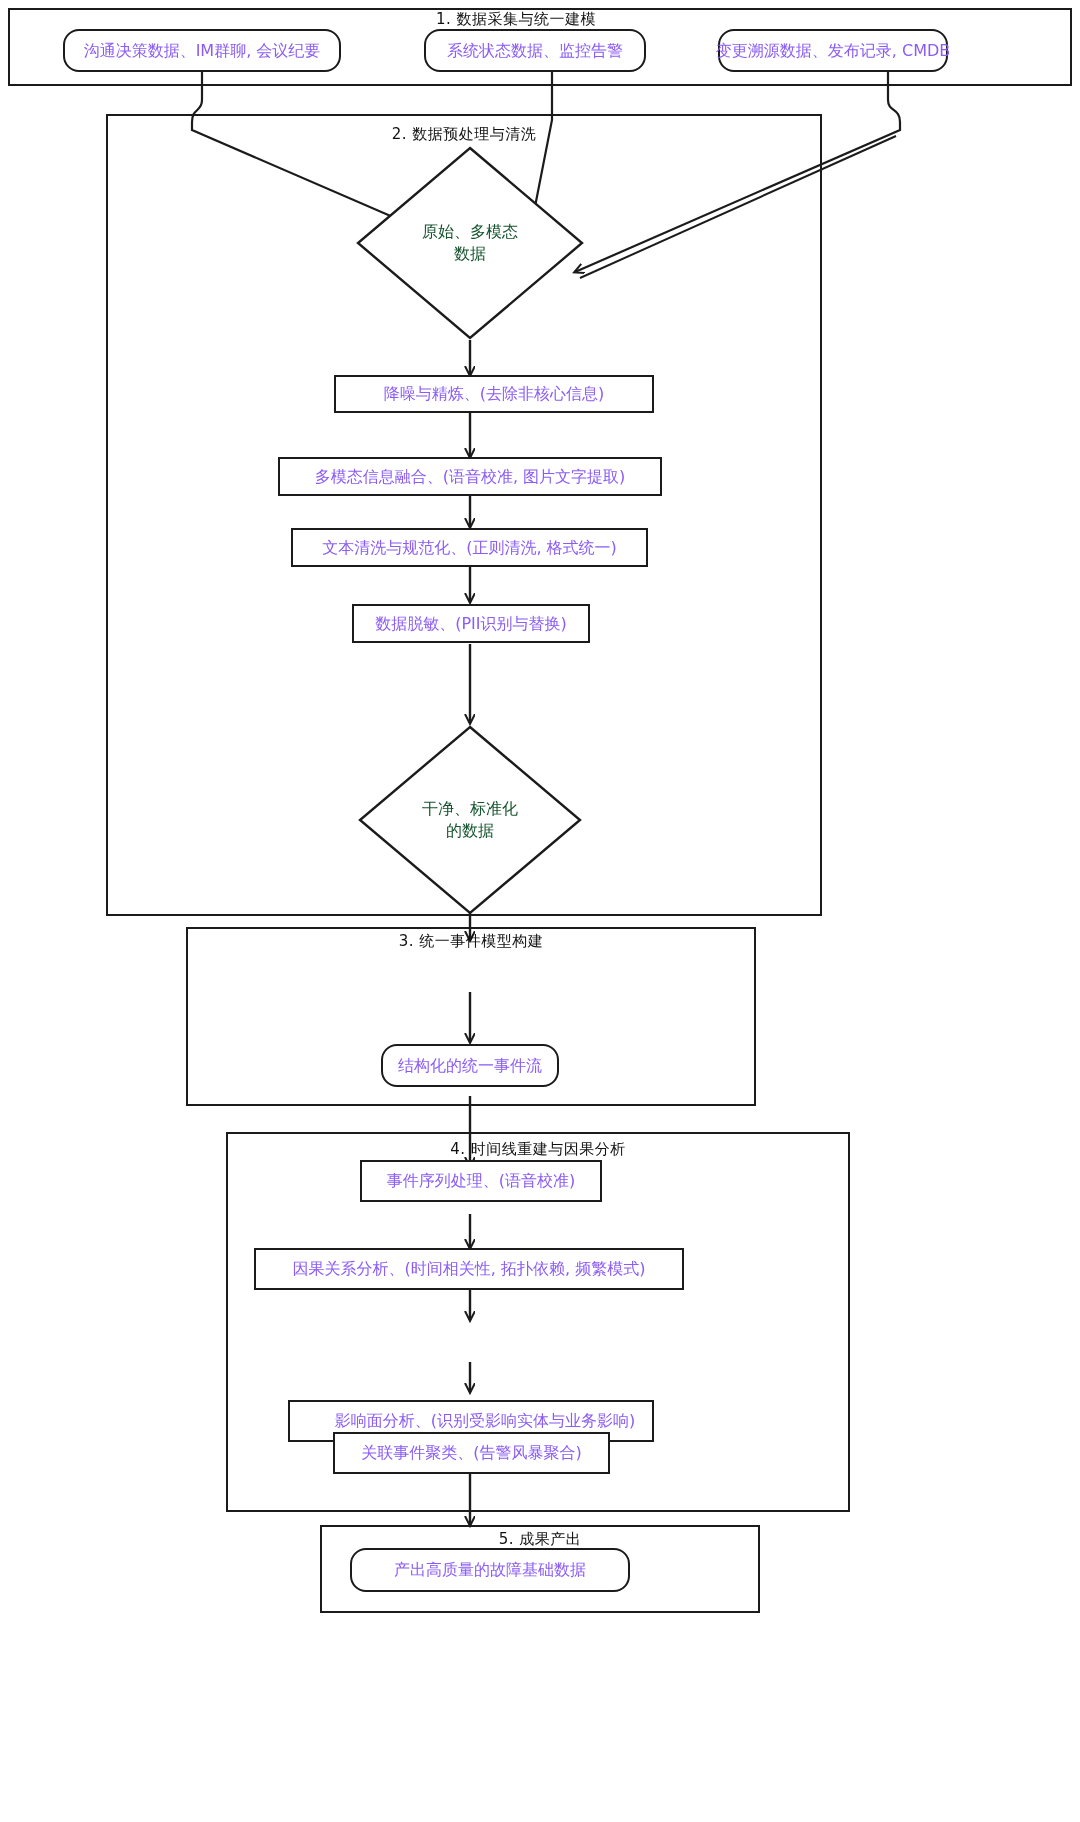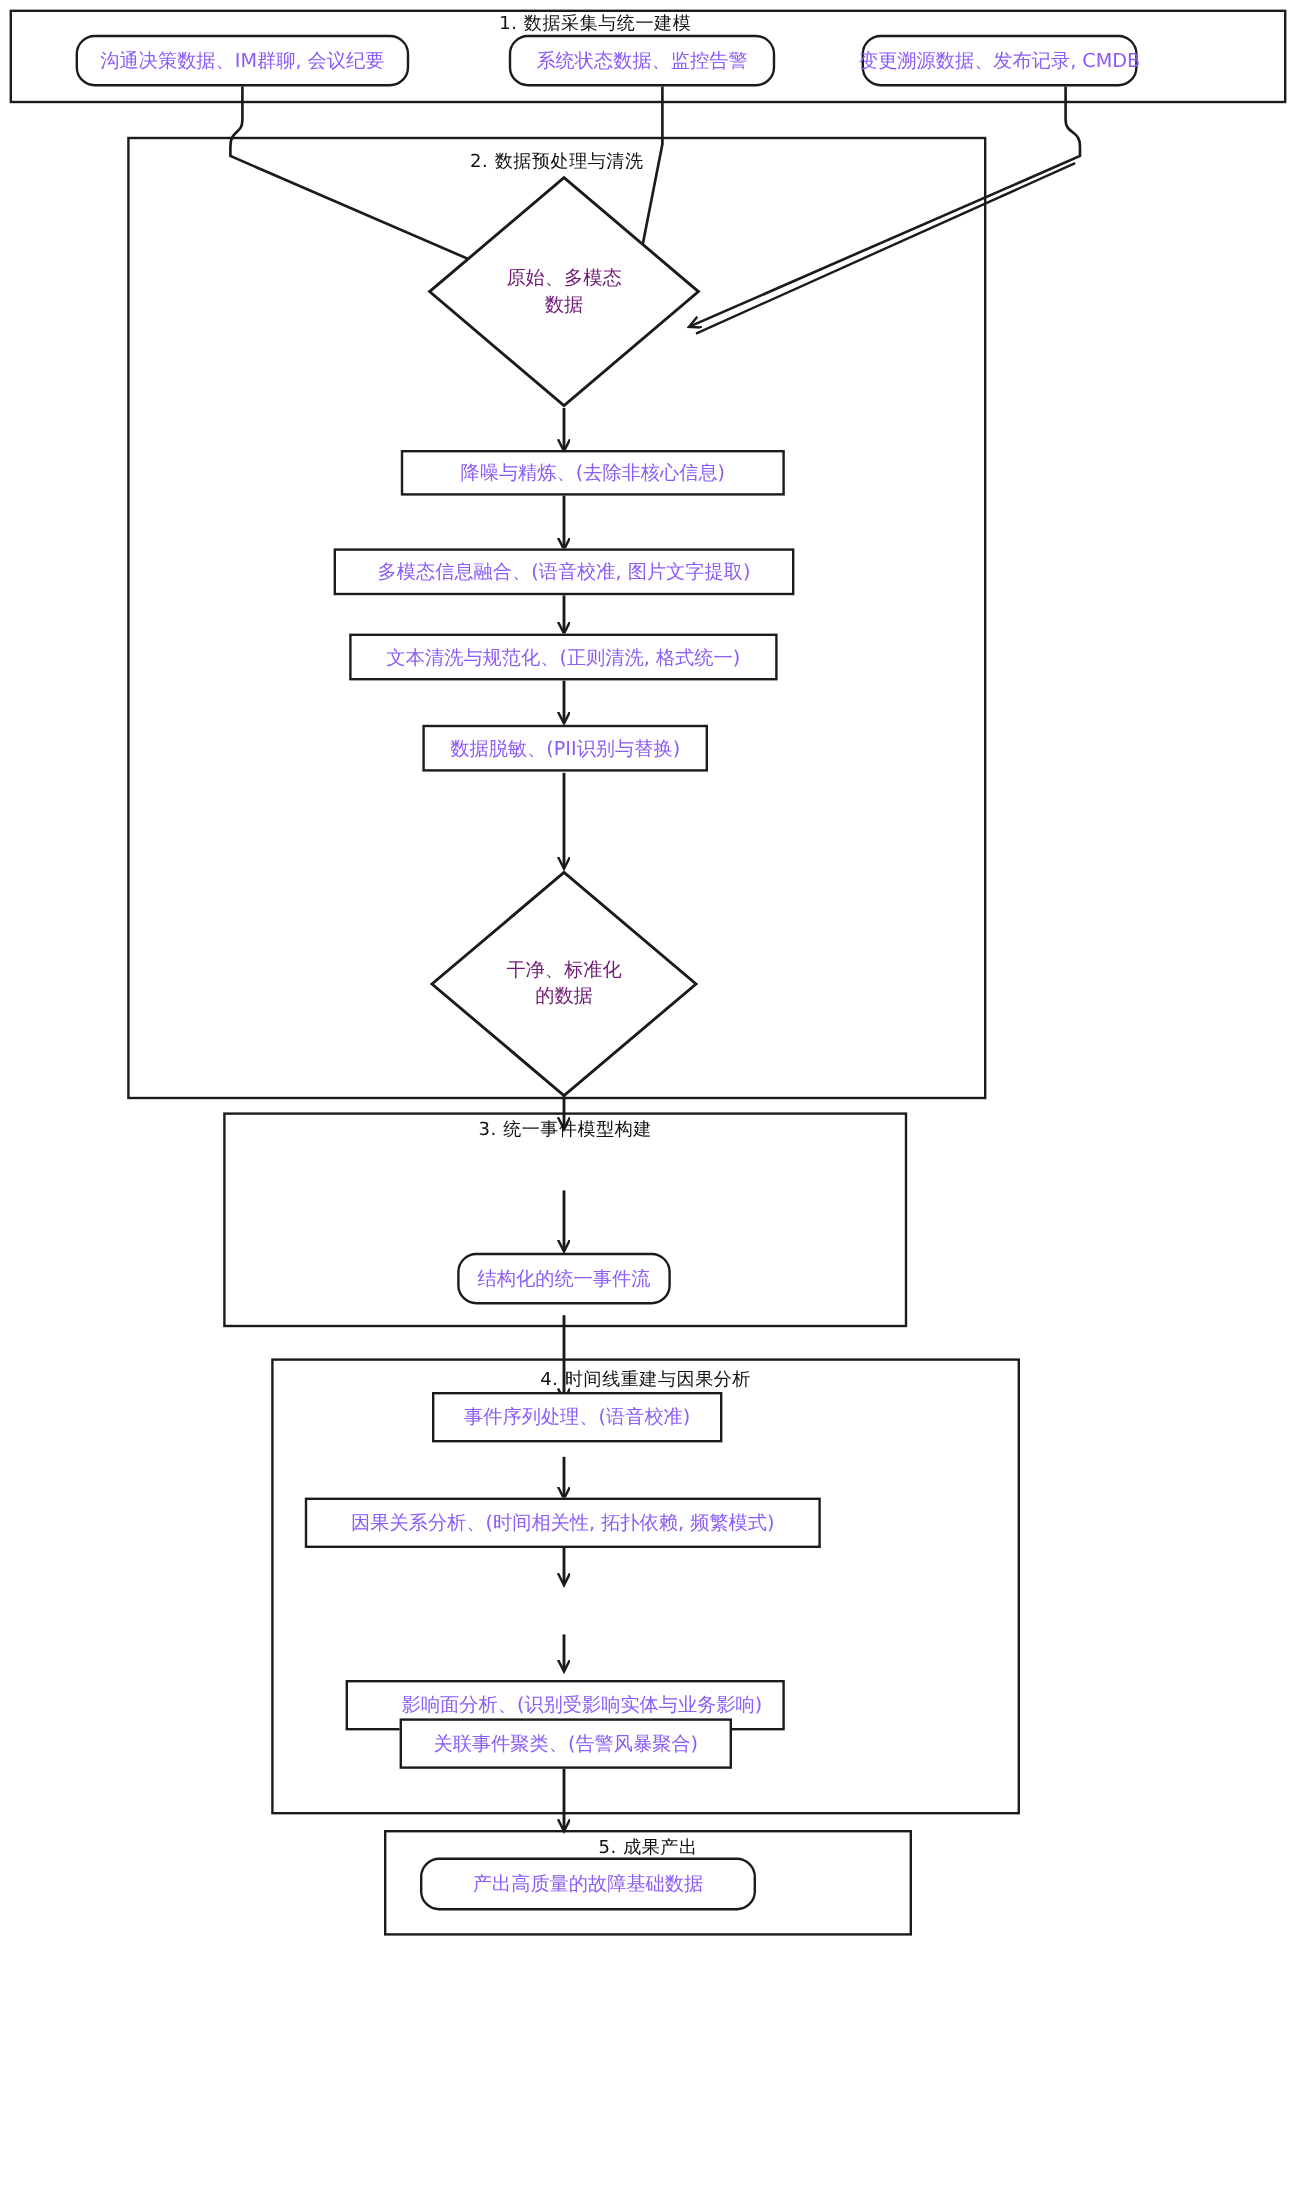--- a/index.html
+++ b/index.html
@@ -71,21 +71,21 @@
     left: 0;
     top: 0;
     width: 100%;
     height: 100%;
     display: flex;
     align-items: center;
     justify-content: center;
     text-align: center;
     font-size: 16px;
     line-height: 1.35;
-    color: #701a75;
+    color: #14532d;
     font-family: "DejaVu Sans", sans-serif;
     pointer-events: none;
   }
   .diamond svg {
     display: block;
   }
   .nlabel {
     display: block;
     padding: 0 8px;
     white-space: nowrap;
@@ -122,21 +122,21 @@
 
     <path d="M470,1214 L470,1248" fill="none" stroke="#1b1b1b" stroke-width="2.4" marker-end="url(#ah)"></path>
     <path d="M470,1290 L470,1320" fill="none" stroke="#1b1b1b" stroke-width="2.4" marker-end="url(#ah)"></path>
     <path d="M470,1362 L470,1392" fill="none" stroke="#1b1b1b" stroke-width="2.4" marker-end="url(#ah)"></path>
 
     <path d="M470,1434 L470,1525" fill="none" stroke="#1b1b1b" stroke-width="2.4" marker-end="url(#ah)"></path>
   </svg>
 
   <div class="group" style="left:8px; top:8px; width:1064px; height:78px;">
   </div>
-  <div class="group-title" style="left:8px; top:10px; width:976px;">1. 数据采集与统一建模</div>
+  <div class="group-title" style="left:8px; top:10px; width:976px;padding-left:20px;">1. 数据采集与统一建模</div>
 
   <div class="node rounded" style="left:63px; top:29px; width:278px; height:43px;">
     <span class="nlabel">沟通决策数据、IM群聊, 会议纪要</span>
   </div>
 
   <div class="node rounded" style="left:424px; top:29px; width:222px; height:43px;">
     <span class="nlabel">系统状态数据、监控告警</span>
   </div>
 
   <div class="node rounded" style="left:718px; top:29px; width:230px; height:43px;">
@@ -171,21 +171,21 @@
 
   <div class="node rect" style="left:352px; top:604px; width:238px; height:39px;">
     <span class="nlabel">数据脱敏、(PII识别与替换)</span>
   </div>
 
   <div class="diamond" style="left:357px; top:724px; width:226px; height:192px;">
     <svg width="226" height="192" viewBox="0 0 226 192">
       <polygon points="113,3 223,96 113,189 3,96" fill="#ffffff" stroke="#1b1b1b" stroke-width="2.4"></polygon>
     </svg>
     <div class="dlabel">
-      <span style="white-space:pre-line;font-family:Liberation Serif, serif;">干净、标准化
+      <span style="white-space:pre-line;">干净、标准化
 的数据</span>
     </div>
   </div>
 
   <div class="group" style="left:186px; top:927px; width:570px; height:179px;">
   </div>
   <div class="group-title" style="left:186px; top:932px; width:570px;">3. 统一事件模型构建</div>
 
 
   <div class="node rounded" style="left:381px; top:1044px; width:178px; height:43px;">

